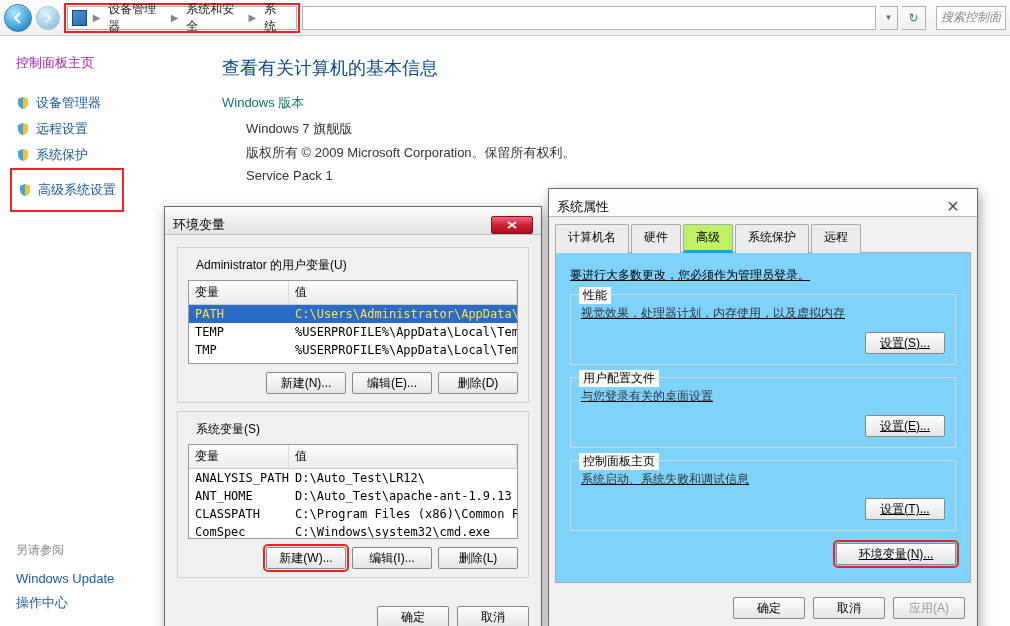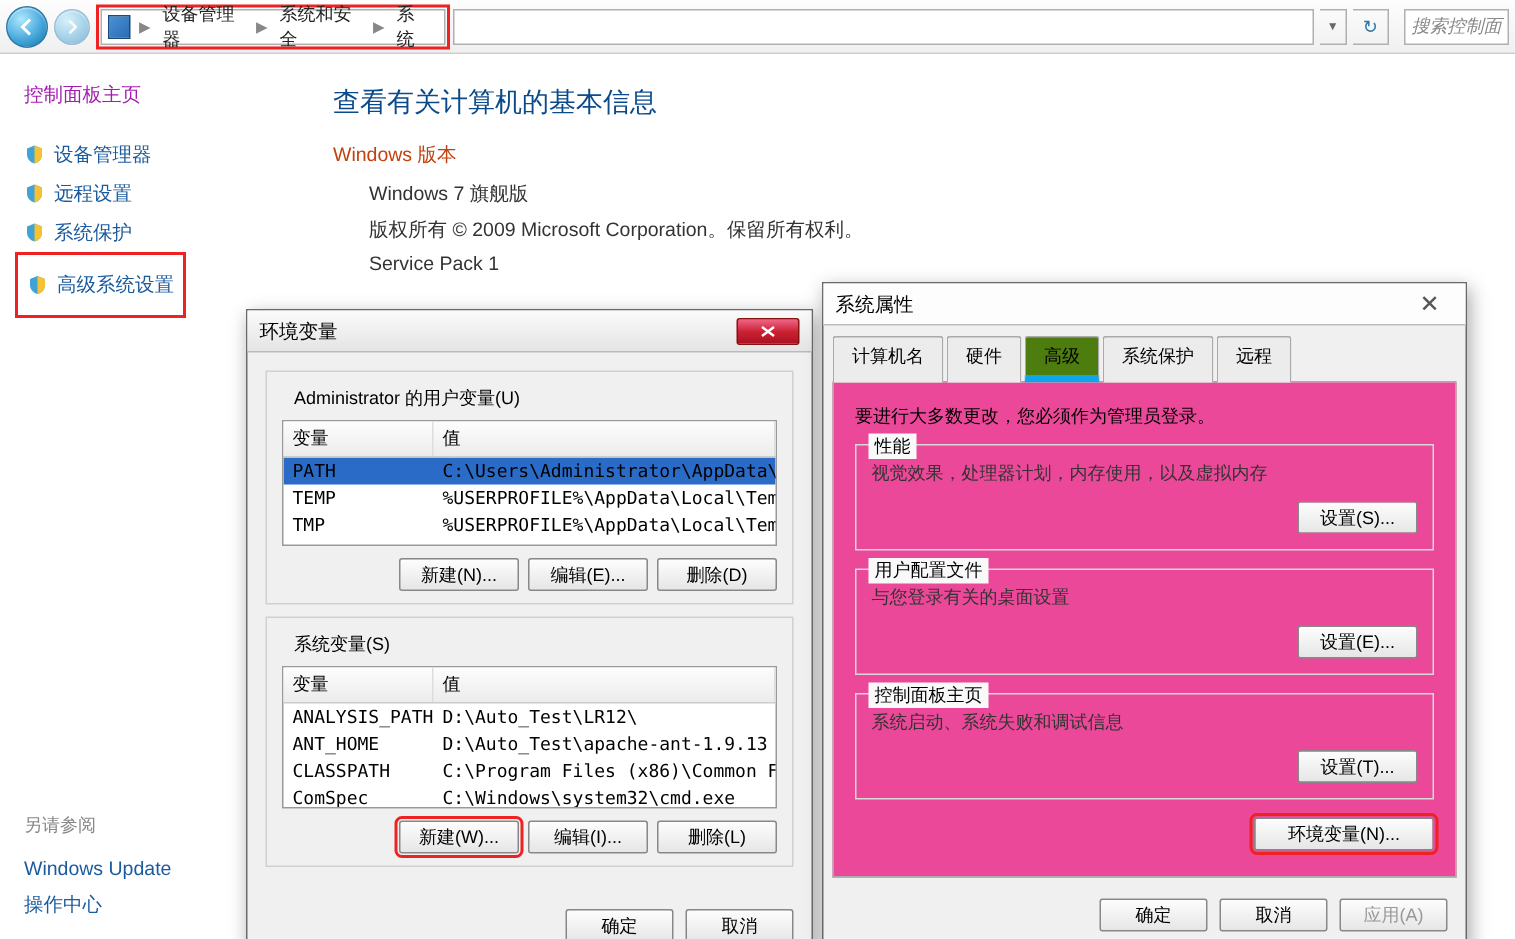--- a/index.html
+++ b/index.html
@@ -26,52 +26,52 @@
 .sidebar .shield { width: 14px; height: 14px; display: inline-block; }
 .sidebar .shield svg { width: 14px; height: 14px; }
 .red-outline { border: 2px solid #e22; padding: 1px 4px; display: inline-flex; margin-left: -6px; }
 .sidebar .see-also { color: #888; font-size: 12px; margin-top: 330px; }
 .sidebar .bottom-links { margin-top: 8px; }
 .sidebar .bottom-links div { color: #1a5a9e; padding: 4px 0; font-size: 13px; }
 
 
 .content { flex: 1; padding: 20px 24px; position: relative; }
 .content h1 { color: #0a4a8a; font-size: 18px; font-weight: normal; margin-bottom: 14px; }
-.content .section-title { font-size: 13px; color: #c2410c; margin-bottom: 8px; }
+.content .section-title { font-size: 13px; color: #0f766e; margin-bottom: 8px; }
 .content .indent { margin-left: 24px; font-size: 13px; color: #333; }
 .content .indent div { margin-bottom: 6px; }
 .content .activate { font-size: 13px; color: #333; margin-top: 400px; }
 
 
 .dialog { position: absolute; background: #f0f0f0; border: 1px solid #6a6a6a; box-shadow: 2px 4px 12px rgba(0,0,0,0.35); }
-.dlg-title { height: 28px; background: linear-gradient(#fbfbfb,#e4e4e4); border-bottom: 1px solid #bbb; display: flex; align-items: center; padding: 0 8px; font-size: 13px; justify-content: space-between; }
+.dlg-title { height: 28px; background: linear-gradient(#fbfbfb,#e4e4e4); border-bottom: 1px solid #bbb; display: flex; align-items: flex-end; padding: 0 8px; font-size: 13px; justify-content: space-between; }
 .dlg-close { width: 42px; height: 18px; background: linear-gradient(#e68,#c23 50%,#a12); border: 1px solid #811; border-radius: 2px; color: #fff; display: flex; align-items: center; justify-content: center; font-size: 10px; font-weight: bold; }
 .dlg-close-plain { width: 32px; text-align: center; color: #555; font-family: serif; font-size: 16px; }
 .dlg-body { padding: 12px; }
 .fieldset { border: 1px solid #d0d0d0; background: #f0f0f0; padding: 10px 10px 8px 10px; margin-bottom: 8px; }
 .fieldset .legend { margin: -18px 0 6px 4px; background: #f0f0f0; padding: 0 4px; display: inline-block; }
 .list-box { border: 1px solid #999; background: #fff; font-family: "SimSun", monospace; font-size: 12px; }
 .list-header { background: linear-gradient(#fdfdfd,#ececec); border-bottom: 1px solid #ccc; display: flex; }
 .list-header div { padding: 3px 6px; border-right: 1px solid #ddd; }
 .col-var { width: 100px; }
 .col-val { flex: 1; }
 .list-rows { overflow: hidden; }
 .list-row { display: flex; padding: 1px 0; }
 .list-row div { padding: 1px 6px; white-space: nowrap; overflow: hidden; }
-.list-row.selected { background: #2a6bc7; color: #000000; align-items: center; }
+.list-row.selected { background: #2a6bc7; color: #fde047; align-items: center; }
 .btn-row { display: flex; justify-content: flex-end; gap: 6px; margin-top: 8px; }
 .btn { min-width: 80px; height: 22px; background: linear-gradient(#fdfdfd,#e6e6e6); border: 1px solid #888; border-radius: 2px; font-size: 12px; display: flex; align-items: center; justify-content: center; padding: 0 8px; }
 .btn.red-out { outline: 2px solid #e22; outline-offset: 1px; }
 .dlg-footer { display: flex; justify-content: flex-end; gap: 8px; padding: 8px 12px 12px 12px; }
 
 
 .tabs { display: flex; border-bottom: 1px solid #aaa; margin: 6px 6px 0 6px; }
 .tab { padding: 4px 12px; border: 1px solid #aaa; border-bottom: none; background: #ececec; margin-right: 2px; font-size: 12px; border-radius: 2px 2px 0 0; position: relative; top: 1px; }
-.tab.active { background: #4d7c0f; border-bottom: 5px solid #0ea5e9; }
-.sp-body { background: #ec4899; margin: 0 6px 6px 6px; border: 1px solid #aaa; border-top: none; padding: 14px; min-height: 330px; }
+.tab.active { background: #bef264; border-bottom: 3px solid #0ea5e9; }
+.sp-body { background: #7dd3fc; margin: 0 6px 6px 6px; border: 1px solid #aaa; border-top: none; padding: 14px; min-height: 330px; text-decoration: underline; }
 .sp-section { border: 1px solid #d8d8d8; padding: 10px; margin-bottom: 12px; position: relative; }
 .sp-section .sp-legend { position: absolute; top: -8px; left: 8px; background: #f9f9f9; padding: 0 4px; font-size: 12px; }
 .sp-section .desc { font-size: 12px; color: #333; margin-bottom: 10px; }
 .sp-section .btn-row { justify-content: flex-end; }
 .sp-envbtn-row { display: flex; justify-content: flex-end; margin-top: 4px; }
 </style>
 </head>
 <body>
 
 <div class="topbar">

